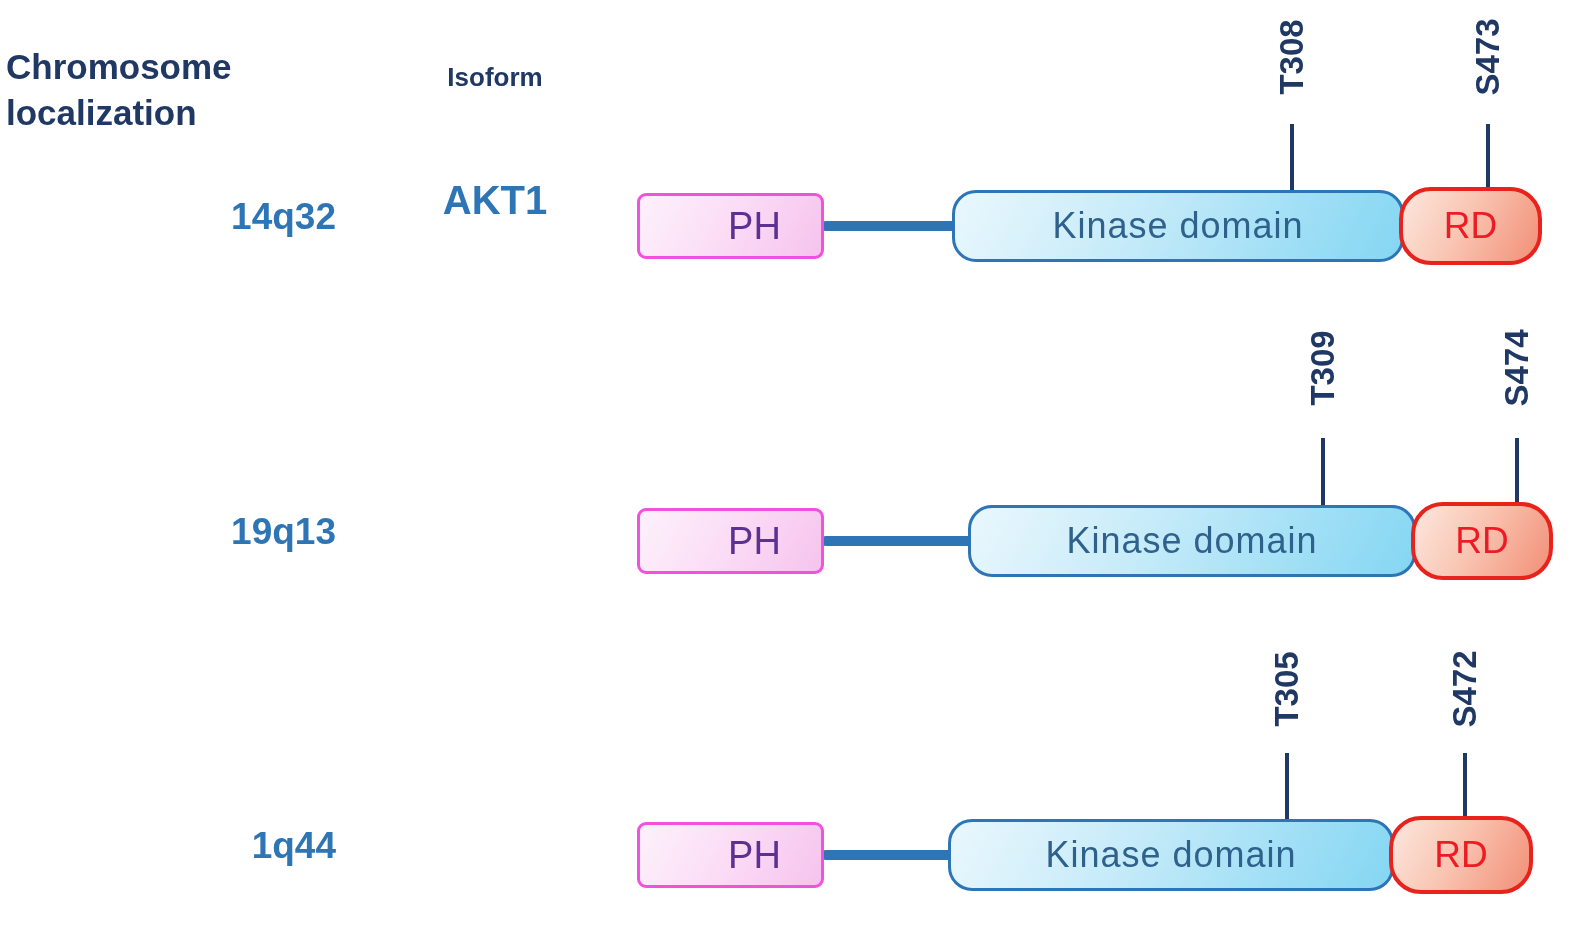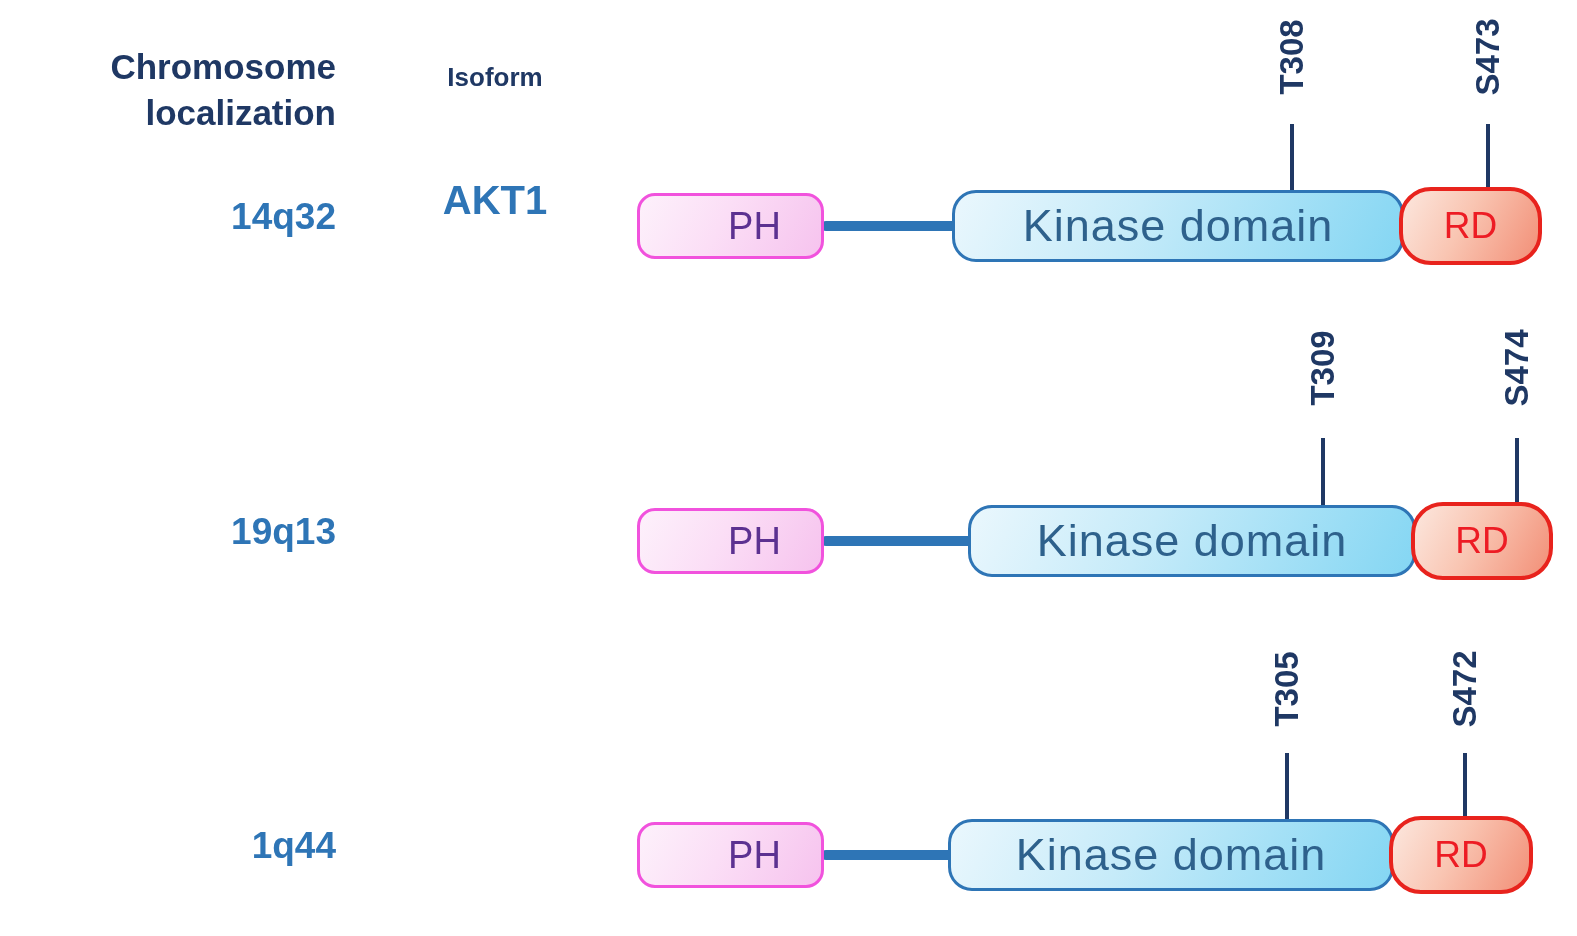--- a/index.html
+++ b/index.html
@@ -2,21 +2,21 @@
 <html><head>
 <meta charset="utf-8">
 <style>
   html,body { margin:0; padding:0; background:#ffffff; }
   .canvas {
     position:relative; width:1577px; height:936px; background:#ffffff;
     font-family:"Liberation Sans", sans-serif; overflow:hidden;
   }
   
   .hdr-chrom {
-    position:absolute; left:6px; top:44px; width:330px; text-align:right;
+    position:absolute; left:6px; top:44px; width:330px; text-align:left;
     font-size:35px; line-height:46px; font-weight:bold; color:#1f3864;
   }
   .hdr-iso {
     position:absolute; left:350px; top:62px; width:290px; text-align:center;
     font-size:26px; font-weight:bold; color:#1f3864;
   }
   
   .prow { position:absolute; inset:0; }
   .chrom {
     position:absolute; left:6px; width:330px; top:calc(var(--mid) - 30px);
@@ -48,29 +48,29 @@
     top:calc(var(--mid) - 5px); height:10px; background:#2e75b6;
     border-radius:4px; z-index:0;
   }
   
   .box {
     position:absolute; box-sizing:border-box;
     display:flex; align-items:center; justify-content:center;
   }
   .ph {
     left:637px; width:187px; top:calc(var(--mid) - 33px); height:66px;
-    border:3px solid #f152dd; border-radius:18px; z-index:2;
+    border:3px solid #f152dd; border-radius:9px; z-index:2;
     background:linear-gradient(118deg,#fdf1fb 0%,#fbdef6 45%,#f6c3ee 100%);
     font-size:38px; color:#5c3191;padding-left:48px;
   }
   .kinase {
     left:var(--kx); width:var(--kw); top:calc(var(--mid) - 36px); height:72px;
     border:3px solid #2e75b6; border-radius:24px; z-index:2;
     background:linear-gradient(118deg,#eaf7fd 0%,#c6ebf9 40%,#84d6f3 100%);
-    font-size:45px; color:#2e618c; letter-spacing:1px;
+    font-size:36px; color:#2e618c; letter-spacing:1px;
   }
   .rd {
     left:var(--rx); width:var(--rw); top:calc(var(--mid) - 39px); height:78px;
     border:4px solid #e8231d; border-radius:32px; z-index:3;
     background:linear-gradient(118deg,#fce7de 0%,#f9c5b2 45%,#f28f77 100%);
     font-size:37px; color:#ed1c24;
   }
 </style>
 </head>
 <body>

